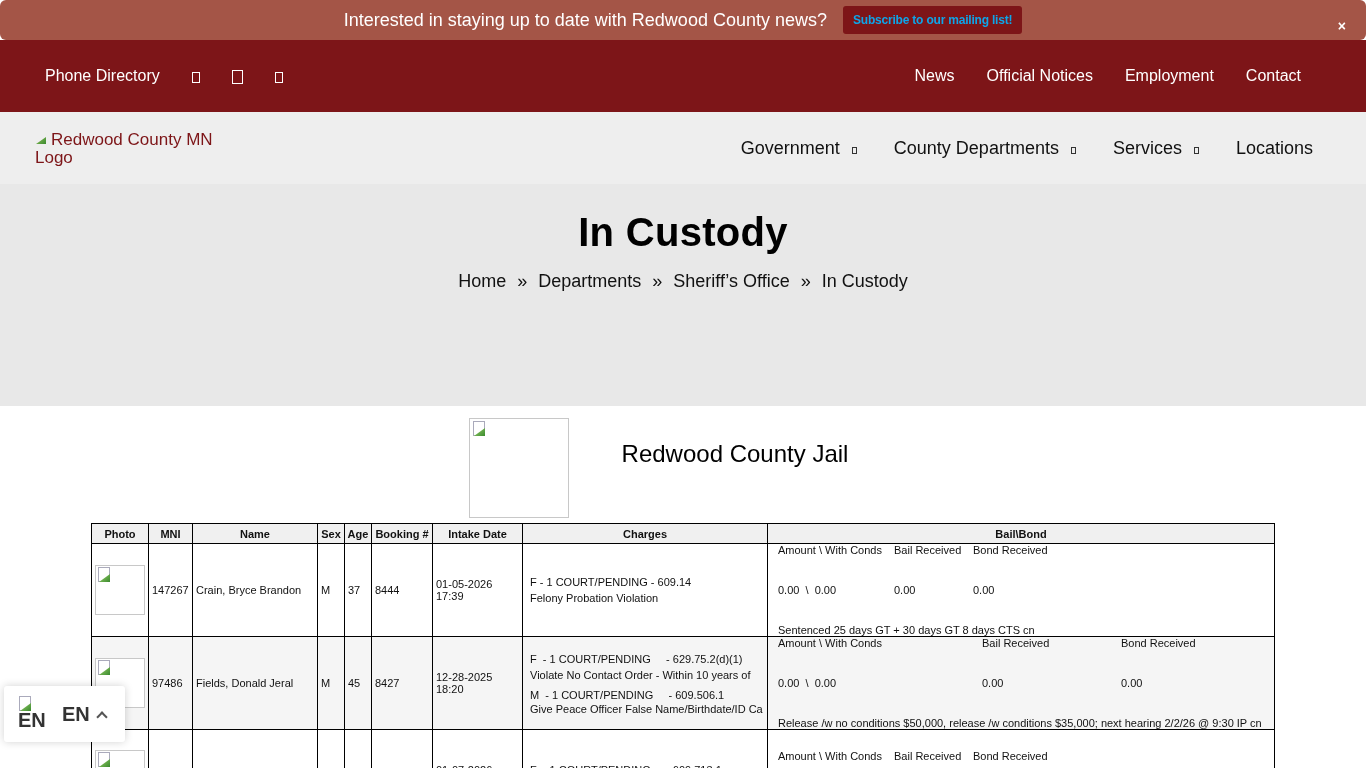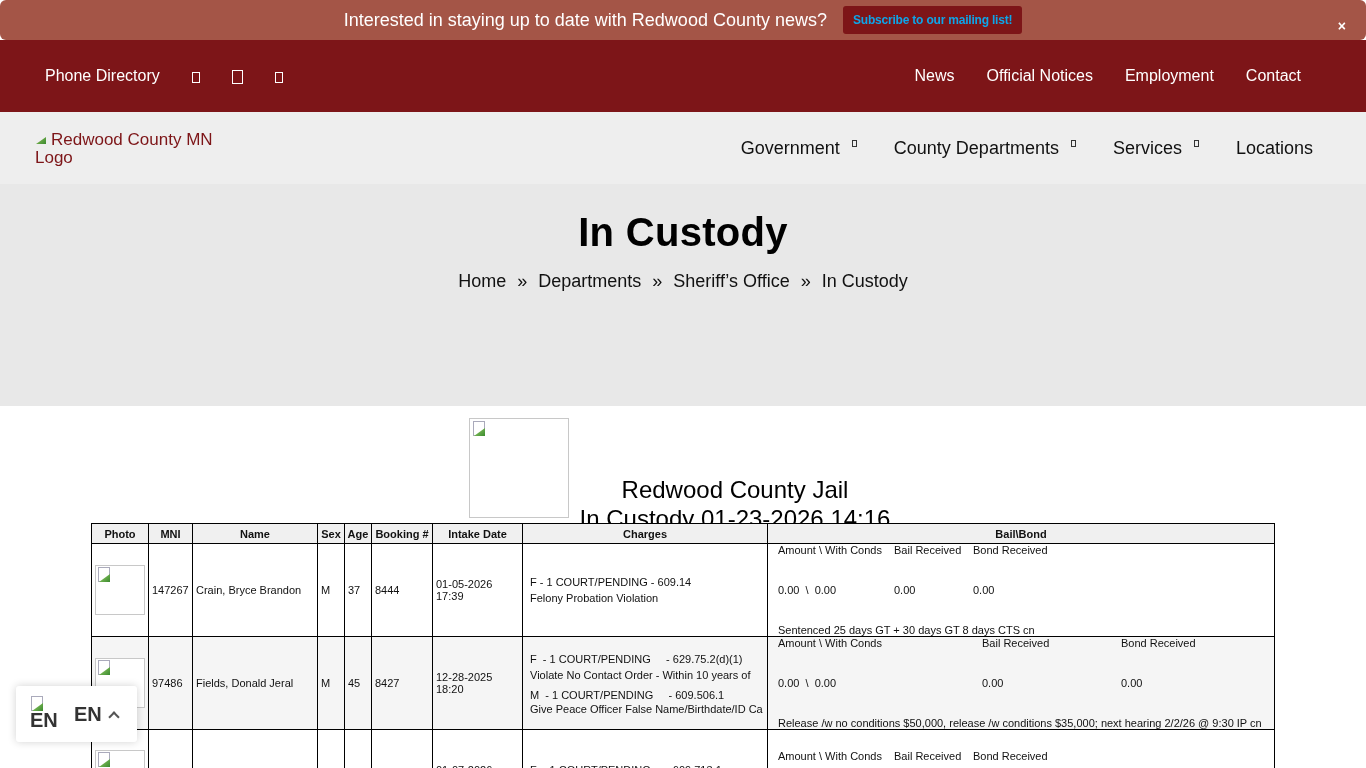--- a/index.html
+++ b/index.html
@@ -18,35 +18,35 @@
   .social-icon { display: inline-block; width: 8px; height: 11px; border: 1px solid #fff; margin-left: 32px; position: relative; top: 1px; }
   .social-icon.big { width: 11px; height: 14px; }
   .topbar-right { display: flex; align-items: center; gap: 32px; margin-right: 20px; }
 
   
   .mainheader { height: 72px; background: #eeeeee; display: flex; align-items: center; justify-content: space-between; padding: 0 53px 0 35px; }
   .logo { color: #7d1518; font-size: 17px; line-height: 18px; width: 200px; display: flex; }
   .logo-broken { display: inline-block; width: 16px; height: 16px; margin-right: 0; position: relative; }
   .logo-broken::after { content: ""; position: absolute; left: 1px; bottom: 1px; width: 10px; height: 7px; background: linear-gradient(135deg, #8fbf5a 0%, #3a8a2e 100%); clip-path: polygon(0 100%, 100% 0, 100% 100%); }
   .mainnav { display: flex; align-items: center; }
-  .mainnav-item { color: #111; font-size: 18px; margin-left: 37px; display: flex; align-items: flex-start; cursor: pointer; }
+  .mainnav-item { color: #111; font-size: 18px; margin-left: 37px; display: flex; align-items: center; cursor: pointer; }
   .caret { display: inline-block; width: 5px; height: 7px; border: 1px solid #333; margin-left: 12px; position: relative; top: 2px; }
 
   
   .hero { height: 222px; background: #e8e8e8; text-align: center; padding-top: 26px; }
   .hero h1 { font-size: 40px; font-weight: bold; color: #000; letter-spacing: 0.3px; }
   .breadcrumb { margin-top: 16px; font-size: 18px; color: #111; }
   .breadcrumb a { color: #111; text-decoration: none; }
   .breadcrumb .sep { margin: 0 6px; }
 
   
   .report-head { position: relative; height: 115px; }
   .report-logo { position: absolute; left: 469px; top: 12px; width: 100px; height: 100px; border: 1px solid #c8c8c8; }
   .report-logo .bi { position: absolute; left: 2px; top: 2px; }
-  .report-title { position: absolute; left: 560px; width: 350px; top: 33px; text-align: center; font-size: 24px; line-height: 29px; color: #000; margin-top: 36px; }
+  .report-title { position: absolute; left: 560px; width: 350px; top: 33px; text-align: center; font-size: 24px; line-height: 29px; color: #000; }
 
   
   table.custody { position: absolute; left: 91px; top: 523px; border-collapse: collapse; width: 1184px; font-size: 11px; color: #111; }
   table.custody th { background: #f0f0f0; font-weight: bold; border: 1px solid #000; height: 20px; font-size: 11px; padding: 0 2px; }
   table.custody td { border: 1px solid #000; padding: 0 3px; vertical-align: middle; }
   tr.row-a td { background: #ffffff; height: 93px; }
   tr.row-b td { background: #f5f5f5; height: 93px; }
   .photo-cell { width: 57px; }
   .photo-box { width: 50px; height: 50px; border: 1px solid #c8c8c8; position: relative; background: #fff; }
   .bi { display: inline-block; width: 16px; height: 16px; position: relative; }
@@ -55,21 +55,21 @@
   .photo-box .bi { position: absolute; left: 1px; top: 1px; }
   .charge-line { line-height: 16px; }
   .charge-gap { height: 4px; }
   .bail-grid { display: grid; row-gap: 28px; padding-left: 7px; }
   .bail-row { display: flex; }
   .bail-row span { display: inline-block; }
   .b1 { width: 116px; } .b2 { width: 79px; } .b3 { width: 110px; }
   .bw1 { width: 204px; } .bw2 { width: 139px; } .bw3 { width: 140px; }
 
   
-  .lang { position: absolute; left: 16px; top: 686px; width: 121px; height: 56px; background: #fff; box-shadow: 0 0 8px rgba(0,0,0,0.18); border-radius: 3px; display: flex; align-items: center; padding-left: 14px; }
+  .lang { position: absolute; left: 4px; top: 686px; width: 121px; height: 56px; background: #fff; box-shadow: 0 0 8px rgba(0,0,0,0.18); border-radius: 3px; display: flex; align-items: center; padding-left: 14px; }
   .lang-flag { font-weight: bold; font-size: 20px; color: #333; position: relative; width: 30px; height: 36px; }
   .lang-flag .bi { position: absolute; left: 0; top: 0; }
   .lang-flag span { position: absolute; left: 0; bottom: 0; }
   .lang-code { font-size: 20px; font-weight: bold; color: #333; margin-left: 14px; }
   .lang-caret { margin-left: 8px; width: 8px; height: 8px; border-left: 2px solid #555; border-top: 2px solid #555; transform: rotate(45deg); margin-top: 6px; }
 </style>
 </head>
 <body>
 
 <div class="announce">
@@ -128,21 +128,20 @@
     <span>In Custody</span>
   </div>
 </div>
 
 <div class="report-head">
   <div class="report-logo">
     <span class="bi"></span>
   </div>
   <div class="report-title">
     <div>Redwood County Jail</div>
-    <div>In Custody 01-23-2026 14:16</div>
   </div>
 </div>
 
 <table class="custody">
   <thead>
     <tr>
       <th style="width:57px">Photo</th>
       <th style="width:44px">MNI</th>
       <th style="width:125px">Name</th>
       <th style="width:27px">Sex</th>

